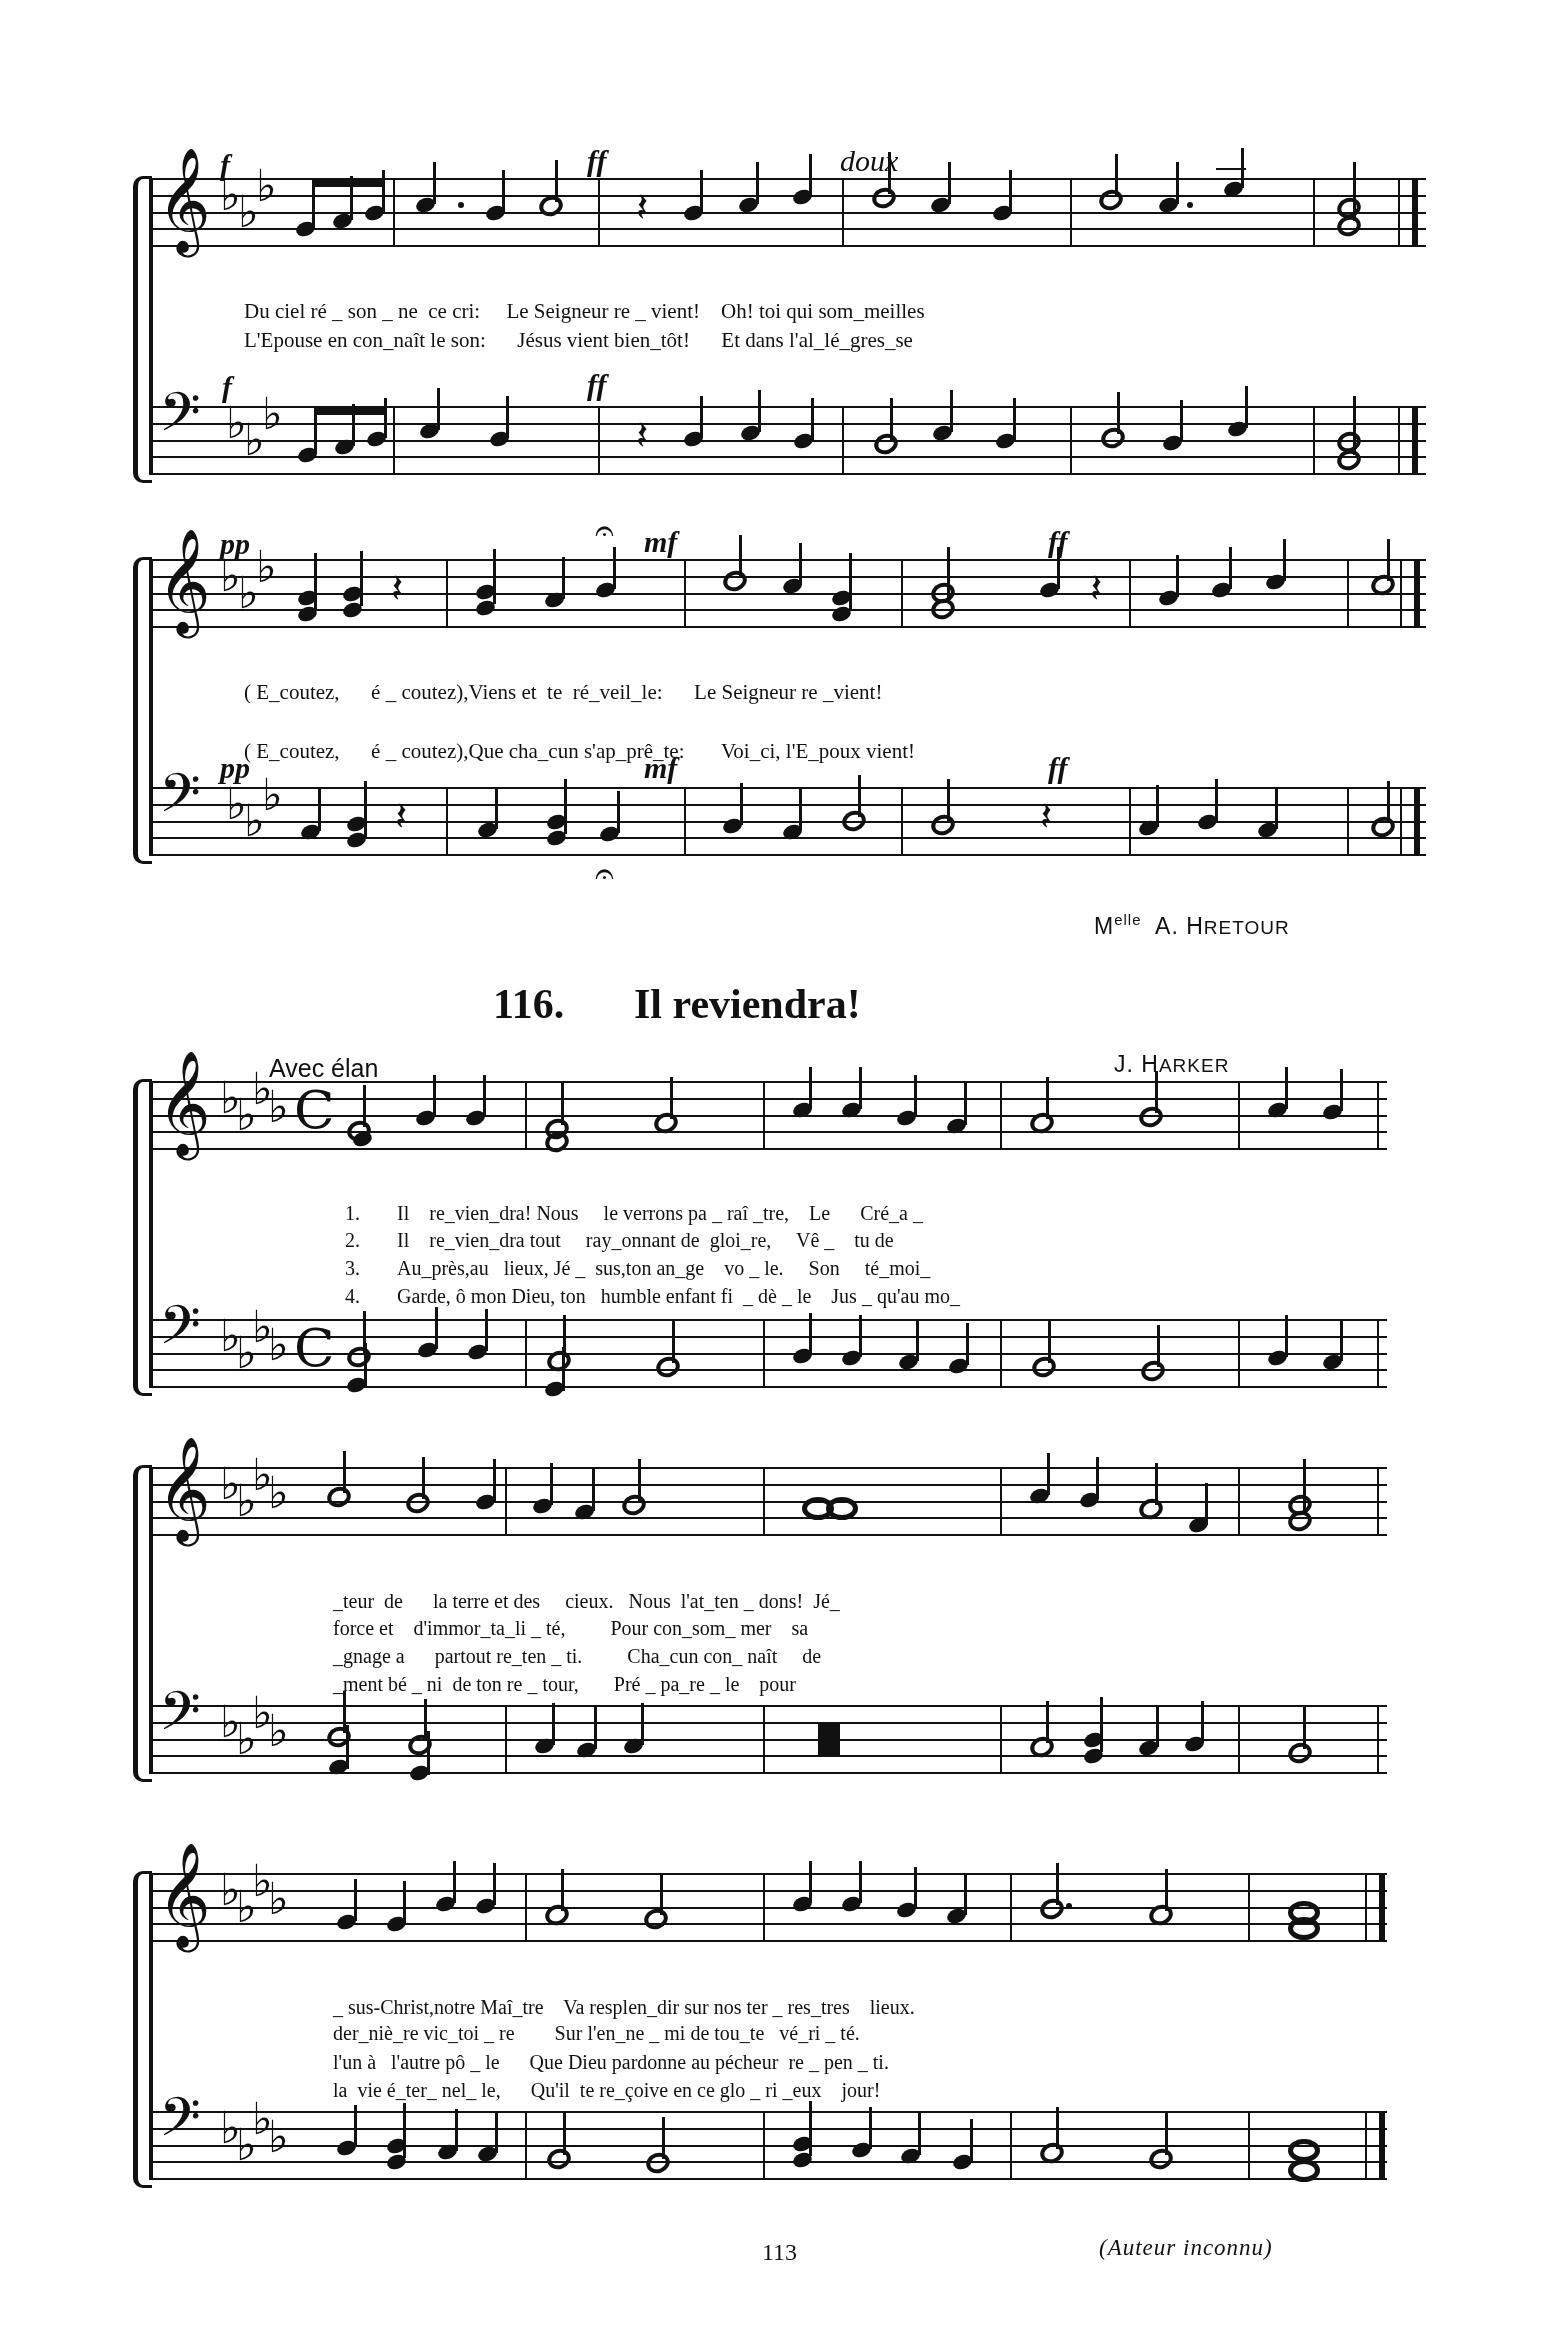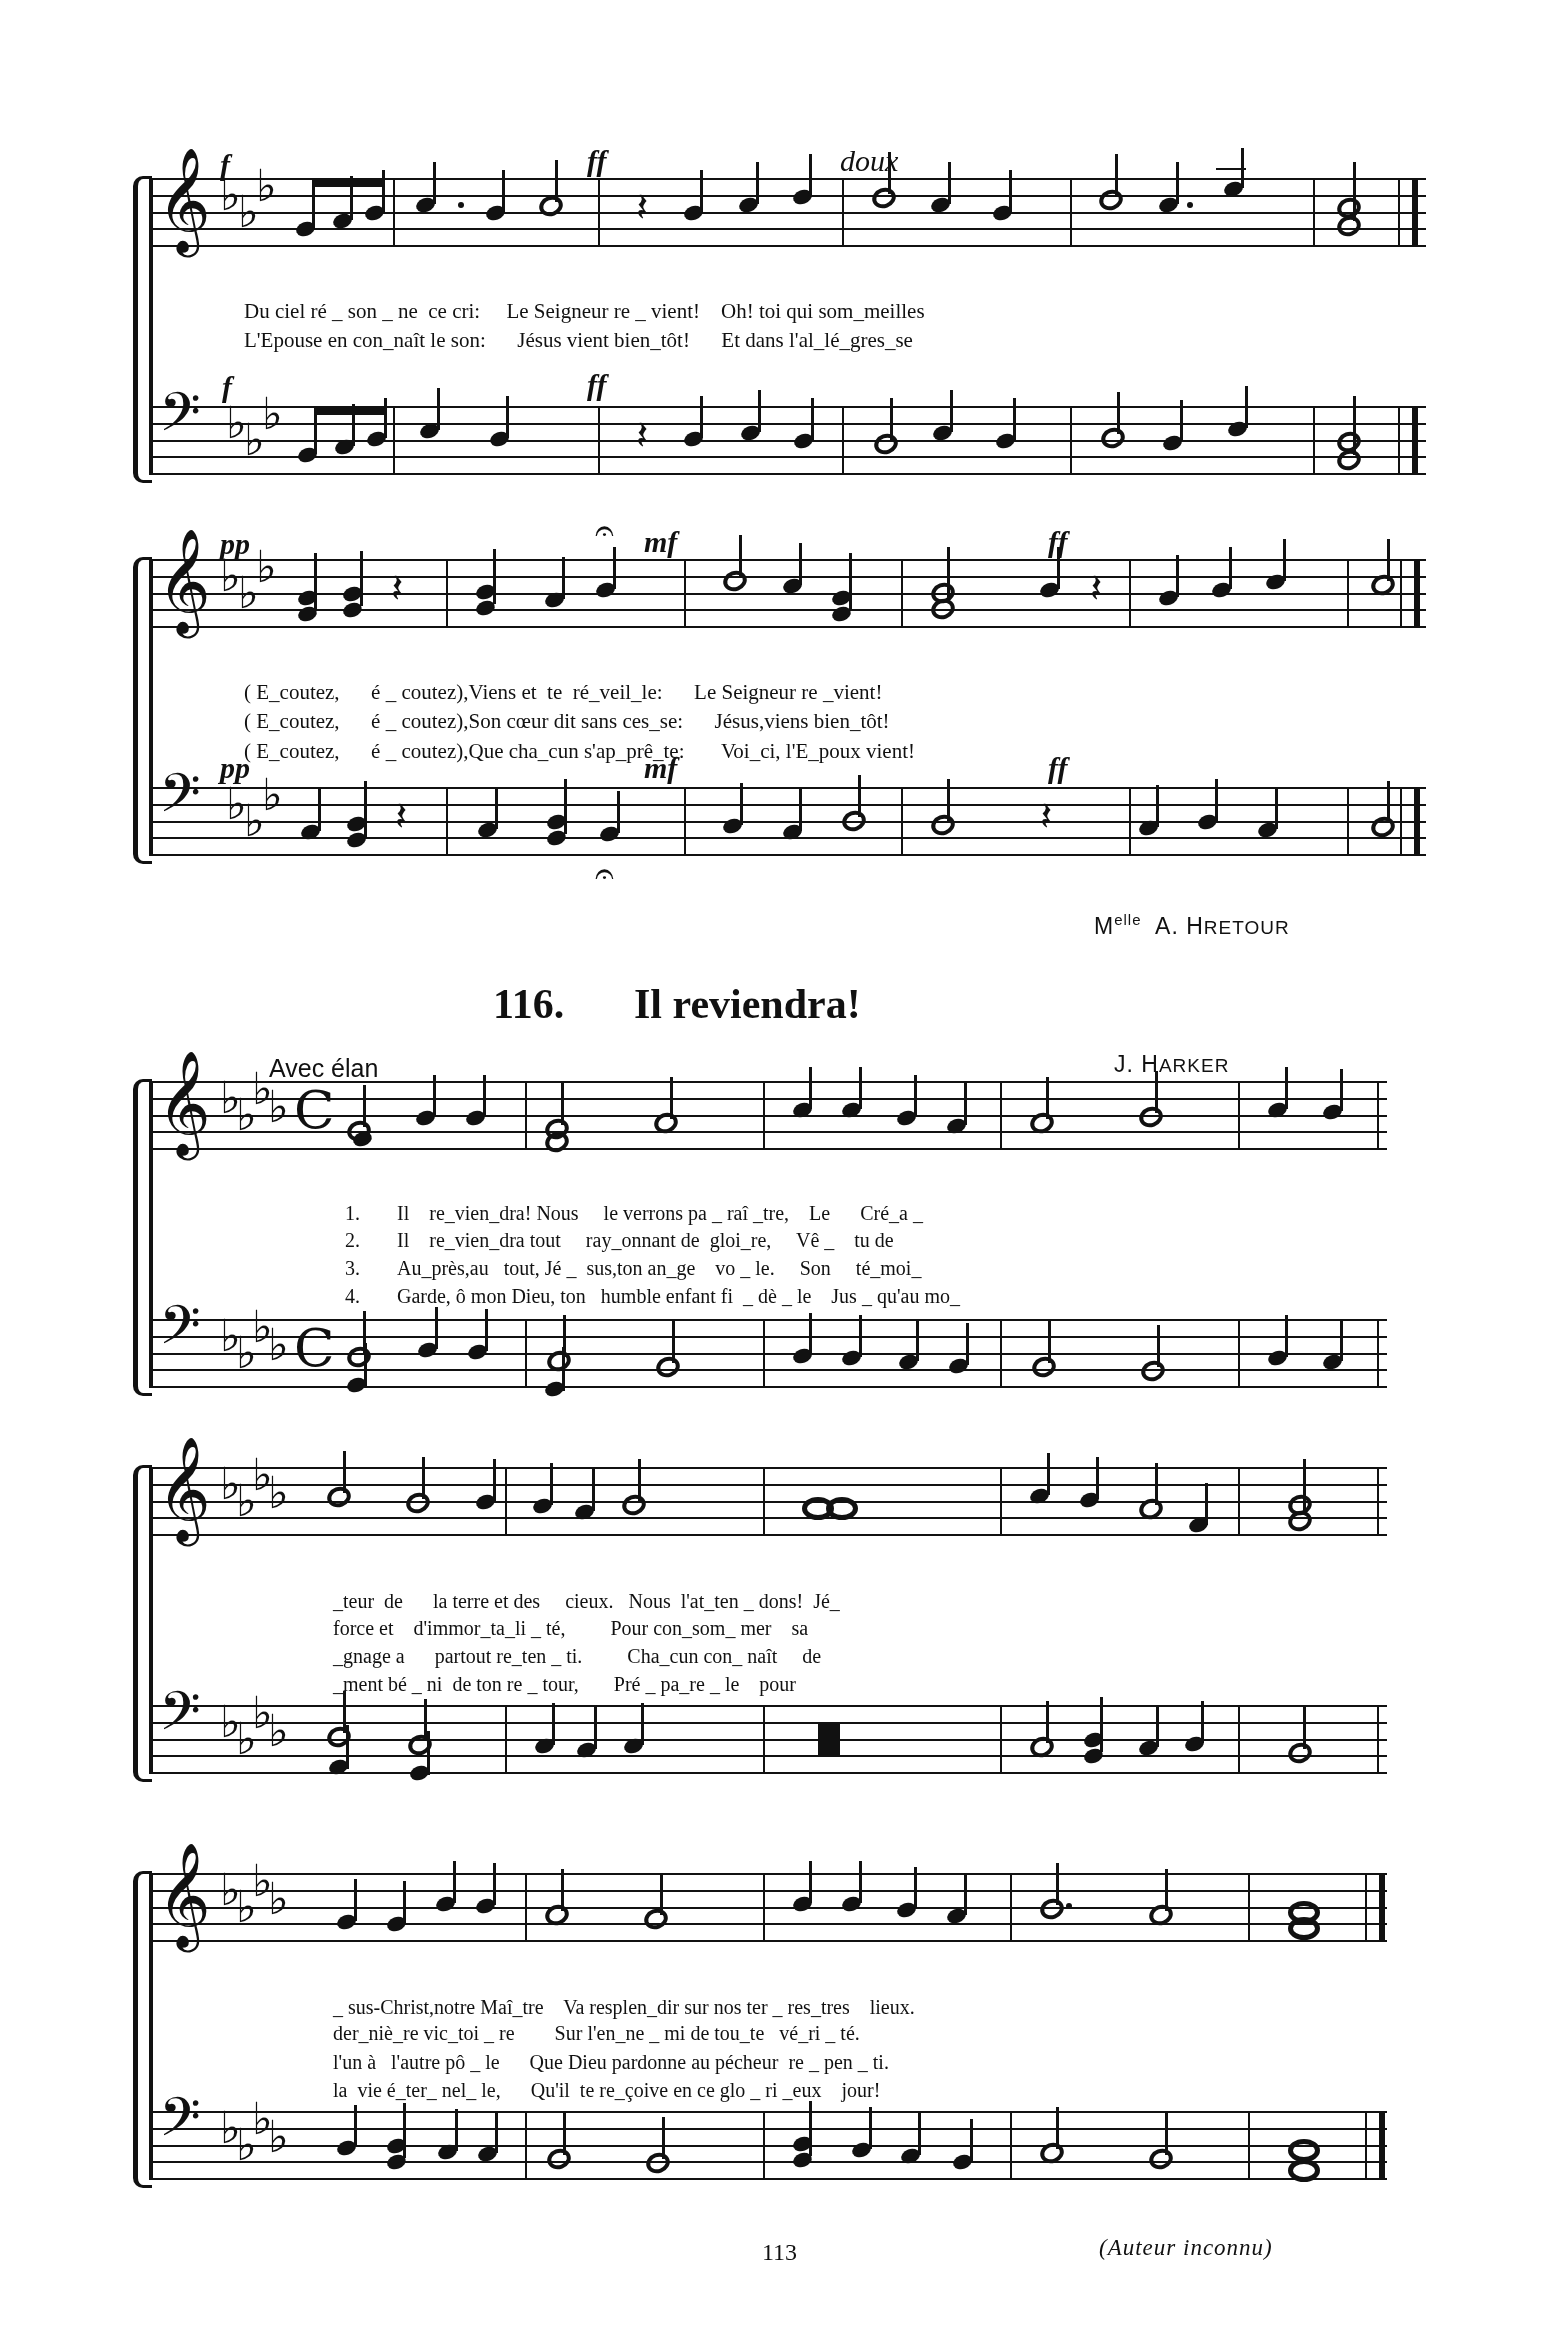--- a/index.html
+++ b/index.html
@@ -393,21 +393,20 @@
 
       <div class="nh open" style="left:1222px; top:18px;"></div>
         <div class="stem" style="left:1238px; top:-18px; height:42px;"></div>
     </div>
 
     <div class="dyn" style="left:71px; top:-30px;">pp</div>
     <div class="dyn" style="left:495px; top:-32px;">mf</div>
     <div class="dyn" style="left:899px; top:-32px;">ff</div>
 
     <div class="lyric" style="left:95px; top:123px;">( E_coutez,      é _ coutez),Viens et  te  ré_veil_le:      Le Seigneur re _vient!</div>
-    <div class="lyric" style="left:95px; top:152px;">( E_coutez,      é _ coutez),Son cœur dit sans ces_se:      Jésus,viens bien_tôt!</div>
     <div class="lyric" style="left:95px; top:182px;">( E_coutez,      é _ coutez),Que cha_cun s'ap_prê_te:       Voi_ci, l'E_poux vient!</div>
 
     <div class="staff" style="top:228px; width:1277px; height:71px;">
       <div class="line" style="top:2px;  width:1277px;"></div>
       <div class="line" style="top:19px; width:1277px;"></div>
       <div class="line" style="top:36px; width:1277px;"></div>
       <div class="line" style="top:52px; width:1277px;"></div>
       <div class="line" style="top:69px; width:1277px;"></div>
 
       <div class="g clefF" style="left:10px; top:-18px;">𝄢</div>
@@ -534,21 +533,21 @@
         <div class="stem" style="left:1136px; top:-12px; height:42px;"></div>
       <div class="nh" style="left:1174px; top:26px;"></div>
         <div class="stem" style="left:1191px; top:-10px; height:42px;"></div>
     </div>
 
     <div class="lyric-sm" style="left:196px; top:123px;">1.</div>
     <div class="lyric-sm" style="left:248px; top:123px;">Il    re_vien_dra! Nous     le verrons pa _ raî _tre,    Le      Cré_a _</div>
     <div class="lyric-sm" style="left:196px; top:150px;">2.</div>
     <div class="lyric-sm" style="left:248px; top:150px;">Il    re_vien_dra tout     ray_onnant de  gloi_re,     Vê _    tu de</div>
     <div class="lyric-sm" style="left:196px; top:178px;">3.</div>
-    <div class="lyric-sm" style="left:248px; top:178px;">Au_près,au   tout, Jé _  sus,ton an_ge    vo _ le.     Son     té_moi_</div>
+    <div class="lyric-sm" style="left:248px; top:178px;">Au_près,au   lieux, Jé _  sus,ton an_ge    vo _ le.     Son     té_moi_</div>
     <div class="lyric-sm" style="left:196px; top:206px;">4.</div>
     <div class="lyric-sm" style="left:248px; top:206px;">Garde, ô mon Dieu, ton   humble enfant fi  _ dè _ le    Jus _ qu'au mo_</div>
 
     <div class="staff" style="top:238px; width:1238px; height:71px;">
       <div class="line" style="top:2px;  width:1238px;"></div>
       <div class="line" style="top:19px; width:1238px;"></div>
       <div class="line" style="top:36px; width:1238px;"></div>
       <div class="line" style="top:52px; width:1238px;"></div>
       <div class="line" style="top:69px; width:1238px;"></div>
 

